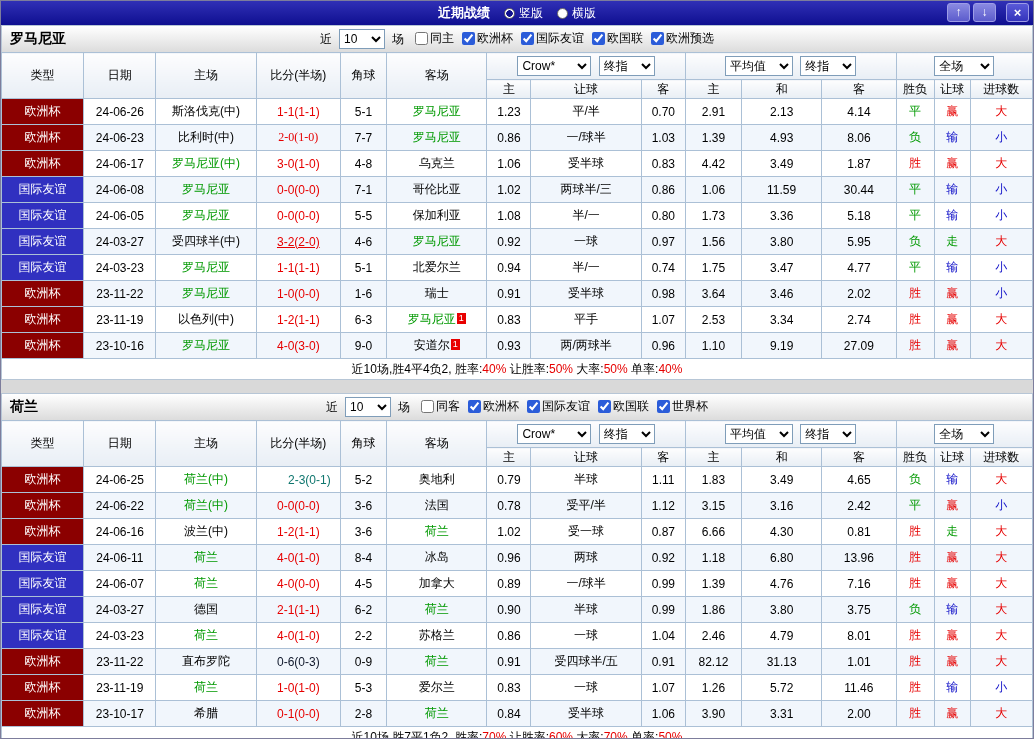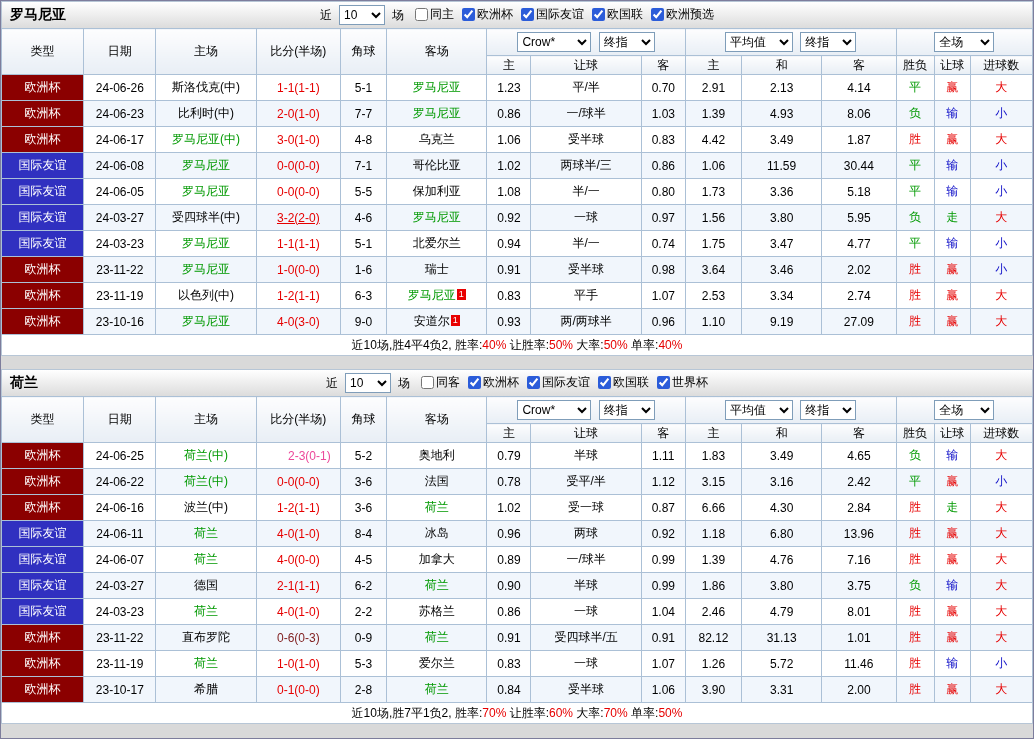--- a/index.html
+++ b/index.html
@@ -41,20 +41,36 @@
   tbody tr.alt td{background:#f1f6fc}
   td.league{color:#fff}
   .badge{display:inline-block;background:#e80000;color:#fff;font-size:9px;line-height:11px;padding:0 2px;margin-left:1px;vertical-align:2px}
   .summary{height:20px;line-height:20px;text-align:center;background:#fff;border:1px solid #b7c6d6;border-top:none}
 </style>
 </head>
 <body>
 
 <div class="window">
 
+  <div class="titlebar">
+    <span class="title">近期战绩</span>
+    <label class="radio">
+      <input type="radio" name="layout" checked="" style="">
+      <span>竖版</span>
+    </label>
+    <label class="radio">
+      <input type="radio" name="layout" style="">
+      <span>横版</span>
+    </label>
+    <div class="tb-buttons">
+      <button class="tb-btn">↑</button>
+      <button class="tb-btn">↓</button>
+      <button class="tb-btn close">×</button>
+    </div>
+  </div>
 
   <div class="team-section">
     <div class="control-bar">
       <span class="team-name">罗马尼亚</span>
       <div class="filters">
         <span>近</span>
         <select class="sel sel-count"><option>10</option></select>
         <span>场</span>
         <span class="filter-list"><label class="cb">
               <input type="checkbox" style="">
@@ -139,21 +155,21 @@
             <td>2.13</td>
             <td>4.14</td>
             <td style="color: rgb(0, 153, 0);">平</td>
             <td style="color: rgb(230, 0, 0);">赢</td>
             <td style="color: rgb(230, 0, 0);">大</td>
           </tr>
           <tr class="alt">
             <td class="league" style="background: rgb(139, 0, 0);">欧洲杯</td>
             <td>24-06-23</td>
             <td><span>比利时(中)</span></td>
-            <td style="color: rgb(230, 0, 0);">2-0(1-0)</td>
+            <td style="color: rgb(230, 0, 0); font-family: Liberation Serif, serif;">2-0(1-0)</td>
             <td>7-7</td>
             <td><span style="color: rgb(0, 153, 0);">罗马尼亚</span></td>
             <td>0.86</td>
             <td>一/球半</td>
             <td>1.03</td>
             <td>1.39</td>
             <td>4.93</td>
             <td>8.06</td>
             <td style="color: rgb(0, 153, 0);">负</td>
             <td style="color: rgb(15, 15, 200);">输</td>
@@ -373,21 +389,21 @@
           <th>胜负</th>
           <th>让球</th>
           <th>进球数</th>
         </tr>
       </thead>
       <tbody>
           <tr>
             <td class="league" style="background: rgb(139, 0, 0);">欧洲杯</td>
             <td>24-06-25</td>
             <td><span style="color: rgb(0, 153, 0);">荷兰(中)</span></td>
-            <td style="color: #ec4899; padding-left: 24px;">2-3(0-1)</td>
+            <td style="color: #0f766e; padding-left: 24px;">2-3(0-1)</td>
             <td>5-2</td>
             <td><span>奥地利</span></td>
             <td>0.79</td>
             <td>半球</td>
             <td>1.11</td>
             <td>1.83</td>
             <td>3.49</td>
             <td>4.65</td>
             <td style="color: rgb(0, 153, 0);">负</td>
             <td style="color: rgb(15, 15, 200);">输</td>
@@ -415,21 +431,21 @@
             <td>24-06-16</td>
             <td><span>波兰(中)</span></td>
             <td style="color: rgb(230, 0, 0);">1-2(1-1)</td>
             <td>3-6</td>
             <td><span style="color: rgb(0, 153, 0);">荷兰</span></td>
             <td>1.02</td>
             <td>受一球</td>
             <td>0.87</td>
             <td>6.66</td>
             <td>4.30</td>
-            <td>2.84</td>
+            <td>0.81</td>
             <td style="color: rgb(230, 0, 0);">胜</td>
             <td style="color: rgb(0, 153, 0);">走</td>
             <td style="color: rgb(230, 0, 0);">大</td>
           </tr>
           <tr class="alt">
             <td class="league" style="background: rgb(48, 48, 192);">国际友谊</td>
             <td>24-06-11</td>
             <td><span style="color: rgb(0, 153, 0);">荷兰</span></td>
             <td style="color: rgb(230, 0, 0);">4-0(1-0)</td>
             <td>8-4</td>
@@ -492,21 +508,21 @@
             <td>4.79</td>
             <td>8.01</td>
             <td style="color: rgb(230, 0, 0);">胜</td>
             <td style="color: rgb(230, 0, 0);">赢</td>
             <td style="color: rgb(230, 0, 0);">大</td>
           </tr>
           <tr class="alt">
             <td class="league" style="background: rgb(139, 0, 0);">欧洲杯</td>
             <td>23-11-22</td>
             <td><span>直布罗陀</span></td>
-            <td style="color: #7f1d1d; text-align: center;">0-6(0-3)</td>
+            <td style="color: #0f172a; text-align: center;">0-6(0-3)</td>
             <td>0-9</td>
             <td><span style="color: rgb(0, 153, 0);">荷兰</span></td>
             <td>0.91</td>
             <td>受四球半/五</td>
             <td>0.91</td>
             <td>82.12</td>
             <td>31.13</td>
             <td>1.01</td>
             <td style="color: rgb(230, 0, 0);">胜</td>
             <td style="color: rgb(230, 0, 0);">赢</td>

